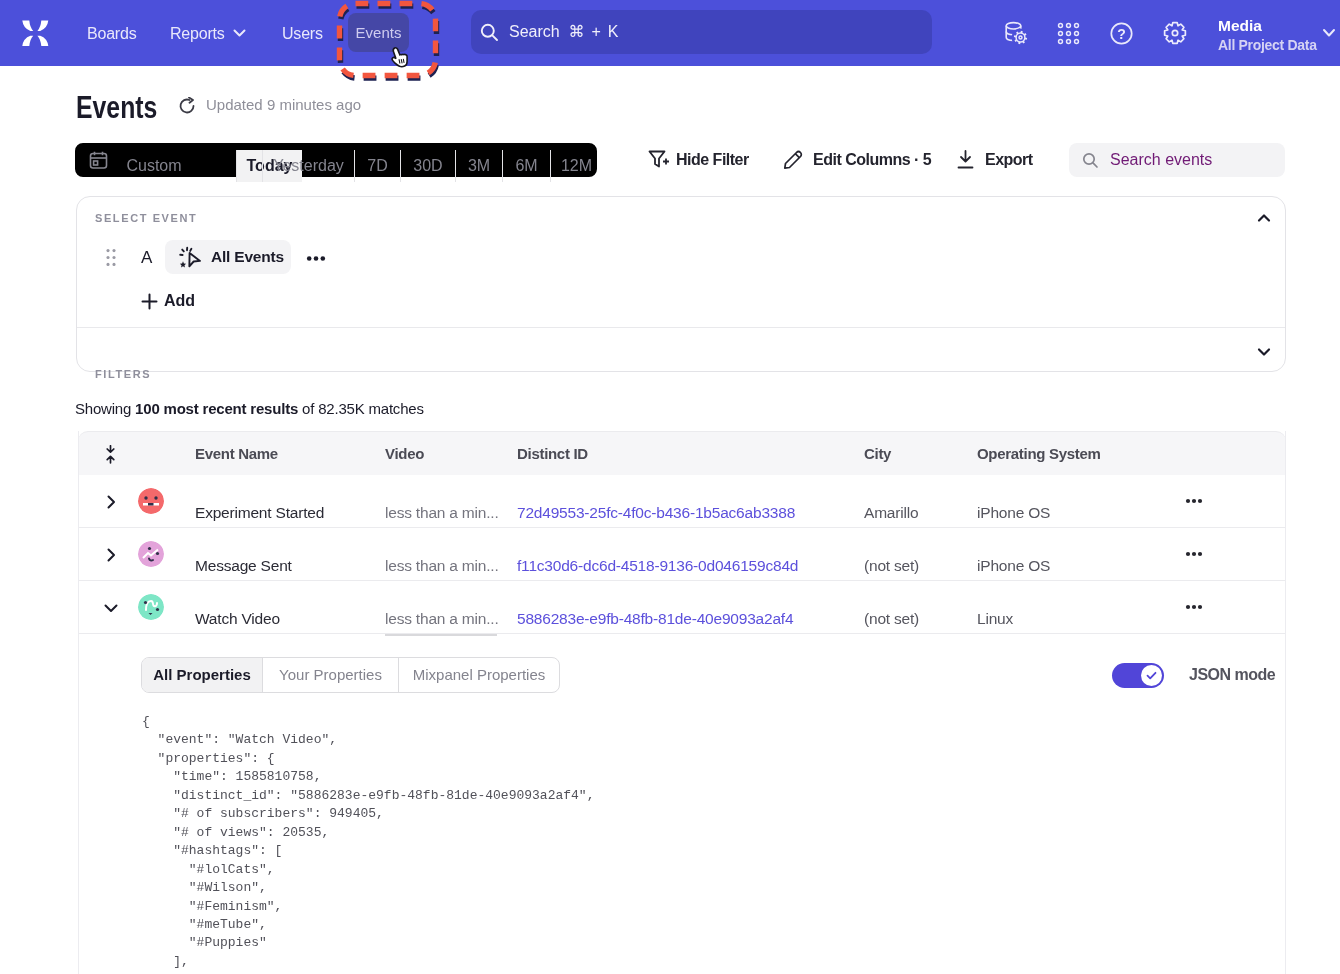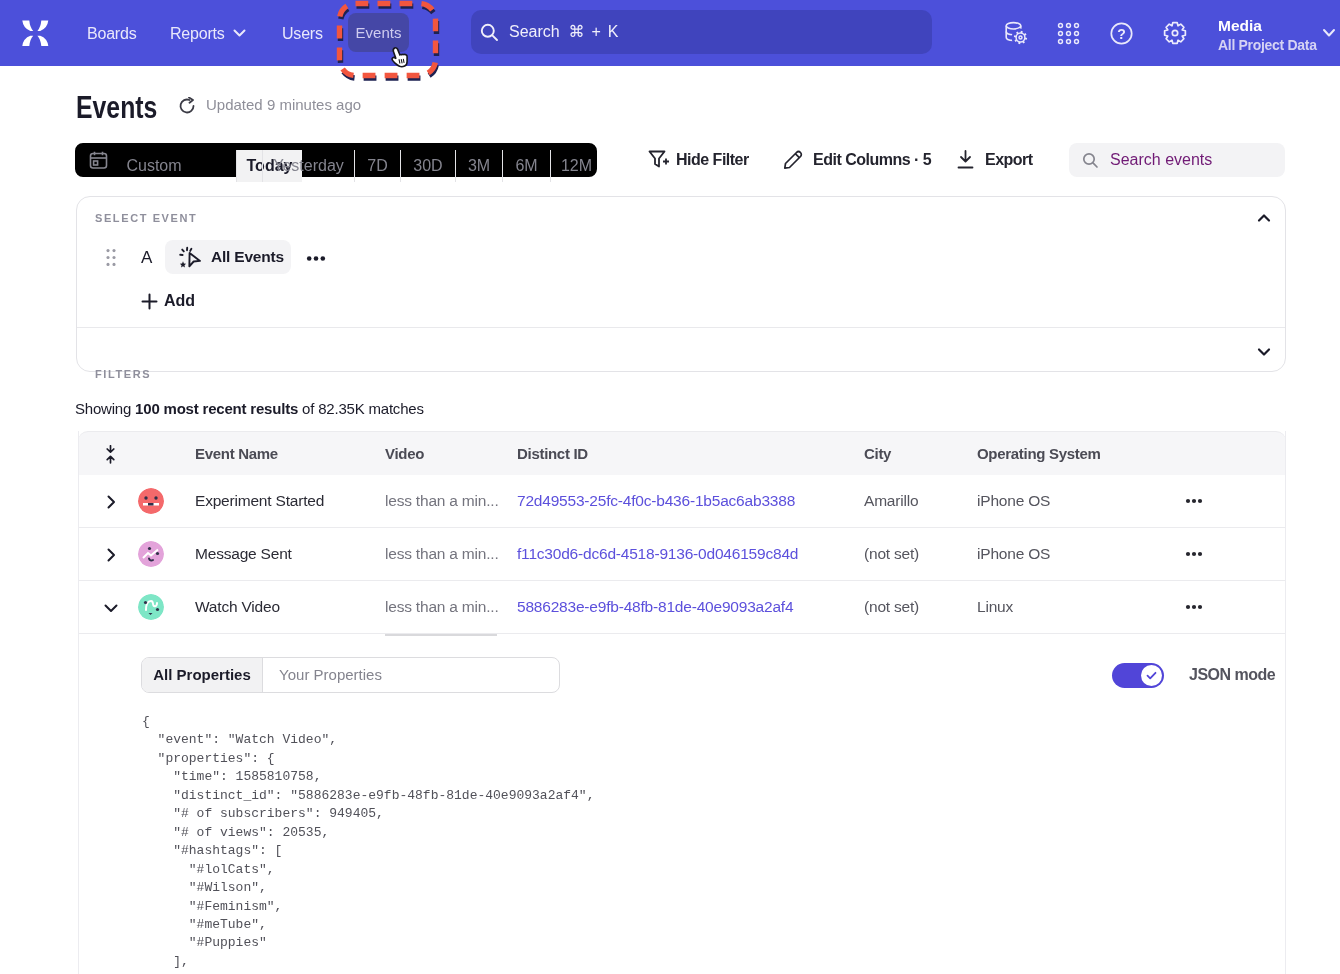--- a/index.html
+++ b/index.html
@@ -36,21 +36,21 @@
   .lbl { font-size:11px; font-weight:700; letter-spacing:1.6px; color:#8f8f9c; }
   #pill { position:absolute; left:165px; top:240px; width:126px; height:34px; background:#f3f3f5; border-radius:8px; }
   #pill .ptxt { position:absolute; left:46px; top:0; height:34px; line-height:34px; font-size:15.5px; font-weight:600; color:#1b1b29; letter-spacing:-0.2px; }
 
   
   #tbl-left { position:absolute; left:78px; top:431px; width:1px; height:543px; background:#ececf0; }
   #tbl-right { position:absolute; left:1285px; top:431px; width:1px; height:543px; background:#ececf0; }
   #thead { position:absolute; left:78px; top:431px; width:1208px; height:44px; background:#f6f6f8; border-radius:10px 10px 0 0; border-top:1px solid #ebebee; }
   .th { position:absolute; top:0; height:44px; line-height:44px; font-size:15px; font-weight:700; color:#4b4b55; letter-spacing:-0.3px; }
   .row { position:absolute; left:78px; width:1208px; height:53px; border-bottom:1px solid #ebebee; background:#fff; }
-  .cell { position:absolute; top:0; height:52px; line-height:52px; font-size:15.5px; color:#2b2b35; white-space:nowrap; letter-spacing:-0.2px; }
+  .cell { position:absolute; top:12px; height:52px; line-height:52px; font-size:15.5px; color:#2b2b35; white-space:nowrap; letter-spacing:-0.2px; }
   .ctime { color:#74747e; }
   .clink { color:#5c50dc; }
   .cgray { color:#55555e; }
   .avatar { position:absolute; left:60px; top:13px; width:26px; height:26px; border-radius:50%; }
 
   
   #tabs { position:absolute; left:141px; top:657px; width:419px; height:36px; border:1px solid #dcdcdf; border-radius:8px; background:#fff; }
   .tab { position:absolute; top:0; height:34px; line-height:34px; text-align:center; font-size:15px; color:#84848e; border-left:1px solid #dcdcdf; }
   #jsonmode { position:absolute; left:1189px; top:666px; font-size:16px; font-weight:600; color:#54545e; letter-spacing:-0.5px; }
   #toggle { position:absolute; left:1112px; top:663px; width:52px; height:25px; background:#5145d8; border-radius:13px; }
@@ -322,20 +322,21 @@
         <circle cx="15" cy="3" r="2.1" fill="#26262e"></circle>
       </svg>
   </div>
   <div class="abs" style="left:385px;top:634px;width:112px;height:2px;background:#d9d9dc;"></div>
   <div id="tbl-left"></div>
   <div id="tbl-right"></div>
 
   <div id="tabs">
     <div class="tab" style="left:0;width:120px;background:#f2f2f3;color:#1b1b29;font-weight:700;border-left:none;border-radius:7px 0 0 7px;">All Properties</div>
     <div class="tab" style="left:120px;width:136px;">Your Properties</div>
+    <div class="tab" style="left:256px;width:161px;">Mixpanel Properties</div>
   </div>
   <div id="toggle">
     <div id="knob">
       <svg style="position:absolute;left:4px;top:4px" width="13" height="13" viewBox="0 0 13 13">
           <path d="M2.5,6.7 L5.2,9.3 L10.5,3.8" fill="none" stroke="#5145d8" stroke-width="1.8" stroke-linecap="round" stroke-linejoin="round"></path>
         </svg>
     </div>
   </div>
   <div id="jsonmode">JSON mode</div>
 

